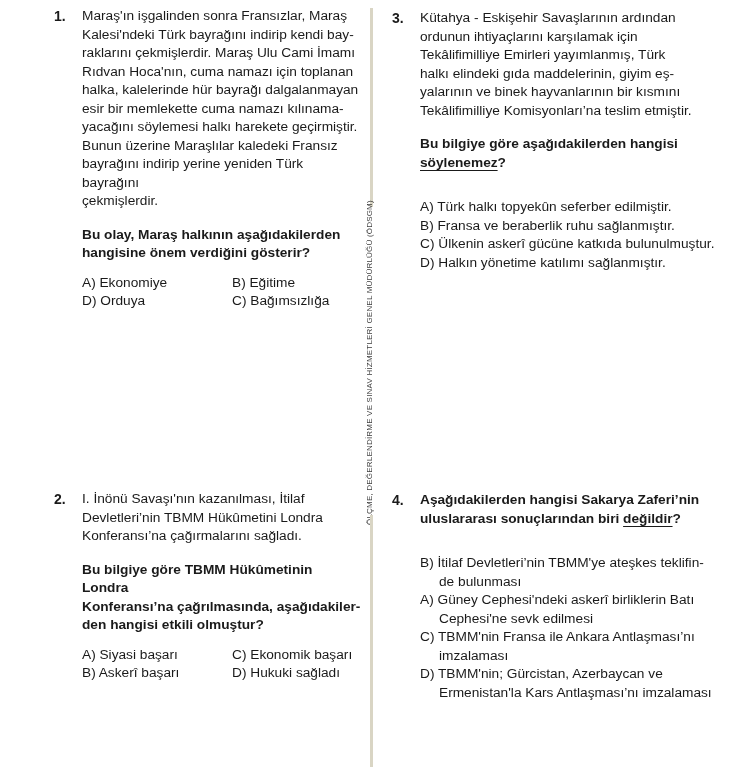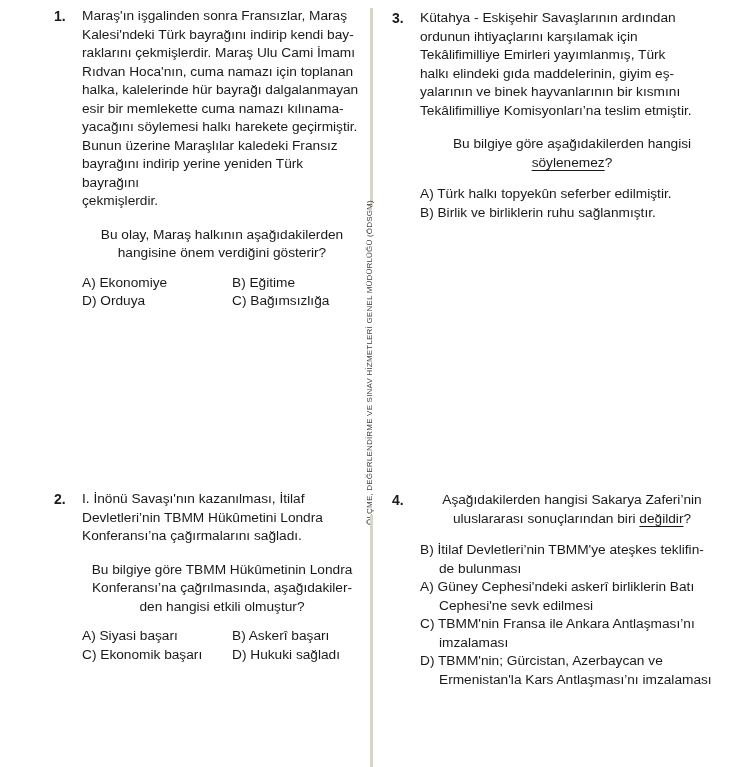--- a/index.html
+++ b/index.html
@@ -18,24 +18,24 @@
     line-height: 18.5px;
   }
   .qnum {
     font-weight: 700;
     font-size: 14px;
     width: 28px;
     flex: none;
   }
   .qbody { flex: 1; }
   .intro, .stem, .opt { white-space: pre-line; }
-  .stem { font-weight: 400; margin-top: 15px; text-align: center; }
+  .stem { font-weight: 700; margin-top: 15px; }
   .stem.first { margin-top: 0; }
   .u { text-decoration: underline; text-underline-offset: 2.5px; margin-top: 16px; }
-  .options { margin-top: 13px; }
+  .options { margin-top: 26px; }
   .options-grid {
     margin-top: 11px;
     display: grid;
     grid-template-columns: 150px 1fr;
   }
   .opt { padding-left: 19px; text-indent: -19px; }
   .q1 { left: 54px;  top: 7px;   width: 308px; }
   .q2 { left: 54px;  top: 490px; width: 308px; }
   .q3 { left: 392px; top: 9px;   width: 332px; }
   .q4 { left: 392px; top: 491px; width: 332px; }
@@ -92,41 +92,43 @@
     <div class="qnum">2.</div>
     <div class="qbody">
       <div class="intro">I. İnönü Savaşı'nın kazanılması, İtilaf
 Devletleri’nin TBMM Hükûmetini Londra
 Konferansı’na çağırmalarını sağladı.</div>
       <div class="stem"><span>Bu bilgiye göre TBMM Hükûmetinin Londra
 Konferansı’na çağrılmasında, aşağıdakiler-
 den hangisi etkili olmuştur?</span><span class="u"></span><span></span></div>
       <div class="options-grid">
         <div class="opt">A) Siyasi başarı</div>
+        <div class="opt">C) Ekonomik başarı</div>
         <div class="opt">B) Askerî başarı</div>
-        <div class="opt">C) Ekonomik başarı</div>
         <div class="opt">D) Hukuki sağladı</div>
       </div>
     </div>
   </div>
 
   <div class="question q3">
     <div class="qnum">3.</div>
     <div class="qbody">
       <div class="intro">Kütahya - Eskişehir Savaşlarının ardından
 ordunun ihtiyaçlarını karşılamak için
 Tekâlifimilliye Emirleri yayımlanmış, Türk
 halkı elindeki gıda maddelerinin, giyim eş-
 yalarının ve binek hayvanlarının bir kısmını
 Tekâlifimilliye Komisyonları’na teslim etmiştir.</div>
       <div class="stem"><span>Bu bilgiye göre aşağıdakilerden hangisi
 </span><span class="u">söylenemez</span><span>?</span></div>
       <div class="options">
         <div class="opt">A) Türk halkı topyekûn seferber edilmiştir.</div>
-        <div class="opt">B) Birlik ve birliklerin ruhu sağlanmıştır.</div>
+        <div class="opt">B) Fransa ve beraberlik ruhu sağlanmıştır.</div>
+        <div class="opt">C) Ülkenin askerî gücüne katkıda bulunulmuştur.</div>
+        <div class="opt">D) Halkın yönetime katılımı sağlanmıştır.</div>
       </div>
     </div>
   </div>
 
   <div class="question q4">
     <div class="qnum">4.</div>
     <div class="qbody">
       <div class="stem first"><span>Aşağıdakilerden hangisi Sakarya Zaferi’nin
 uluslararası sonuçlarından biri </span><span class="u">değildir</span><span>?</span></div>
       <div class="options">

